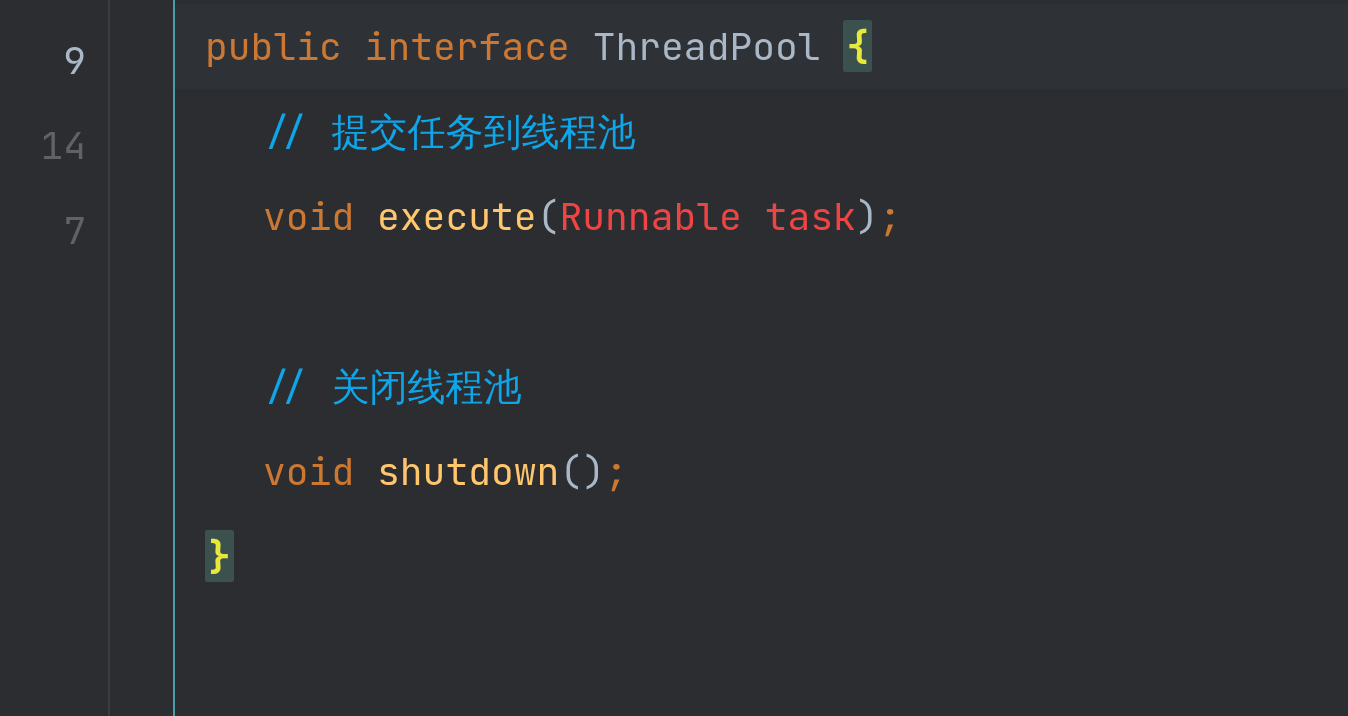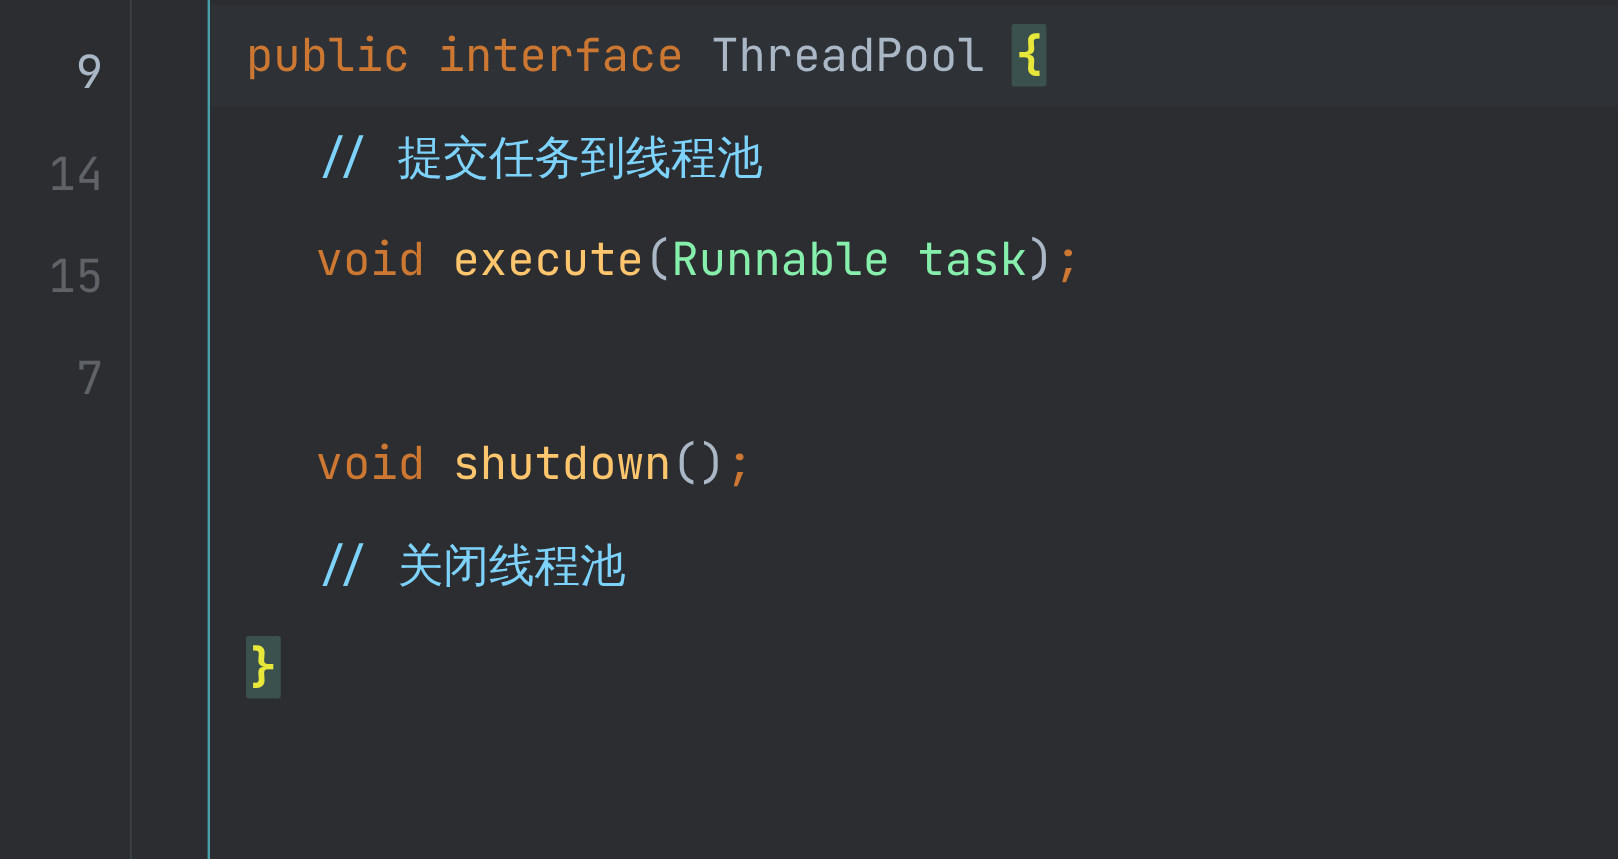--- a/index.html
+++ b/index.html
@@ -65,59 +65,58 @@
     .kw {
       color: #cc7832;
     }
     .type {
       color: #a9b7c6;
     }
     .method {
       color: #ffc66d;
     }
     .comment {
-      color: #7dd3fc;
+      color: #0ea5e9;
     }
     .paren {
       color: #a9b7c6;
     }
     .semi {
       color: #cc7832;
     }
     .brace {
       color: #e8e83a;
       font-weight: bold;
     }
     .brace-match {
       background: #3b514d;
       padding: 1px 3px;
       border-radius: 2px;
     }
     .plain {
-      color: #86efac;
+      color: #ef4444;
     }
     .indent {
       display:inline-block;
       width: 58px;
     }
   </style>
 </head>
 <body>
 
 <div class="editor">
   <div class="gutter">
       <div class="line-number active">9</div>
       <div class="line-number">14</div>
-      <div class="line-number">15</div>
       <div class="line-number">7</div>
     </div>
   <div class="indent-guide"></div>
   <div class="code-area">
       <div class="code-line highlighted"><span class="kw">public </span><span class="kw">interface </span><span class="type">ThreadPool </span><span class="brace brace-match">{</span></div>
       <div class="code-line"><span class="indent"></span><span class="comment">// 提交任务到线程池</span></div>
       <div class="code-line"><span class="indent"></span><span class="kw">void </span><span class="method">execute</span><span class="paren">(</span><span class="plain">Runnable task</span><span class="paren">)</span><span class="semi">;</span></div>
       <div class="code-line"></div>
+      <div class="code-line"><span class="indent"></span><span class="comment">// 关闭线程池</span></div>
       <div class="code-line"><span class="indent"></span><span class="kw">void </span><span class="method">shutdown</span><span class="paren">()</span><span class="semi">;</span></div>
-      <div class="code-line"><span class="indent"></span><span class="comment">// 关闭线程池</span></div>
       <div class="code-line"><span class="brace brace-match">}</span></div>
       <div class="code-line"></div>
     </div>
 </div>
 
 </body></html>

